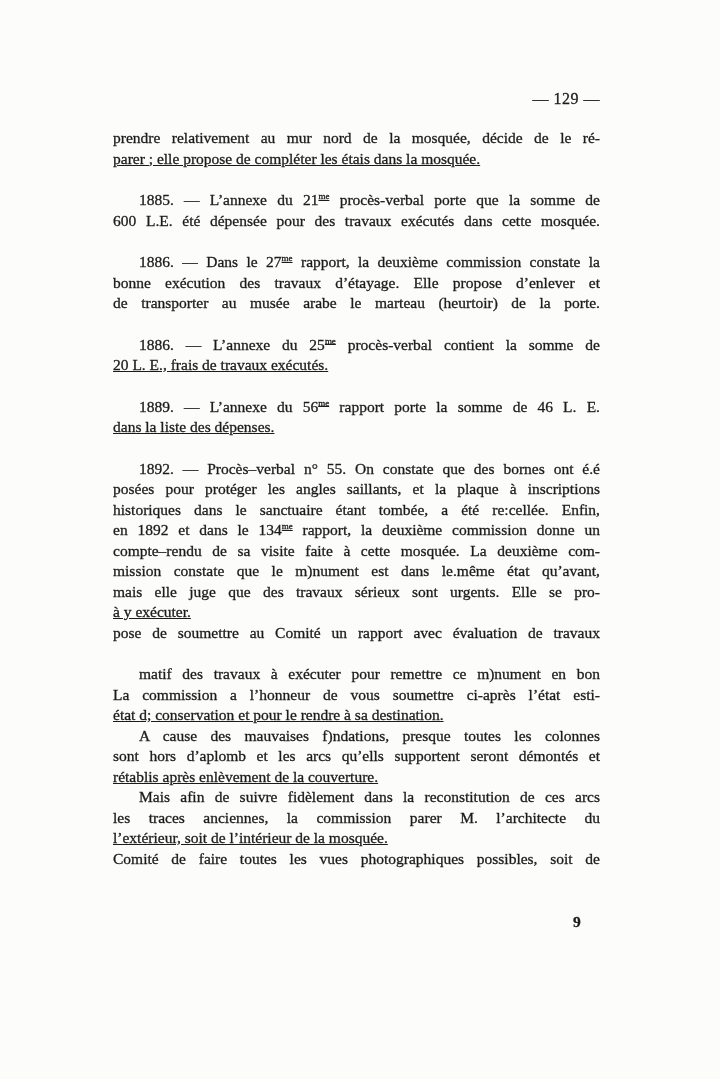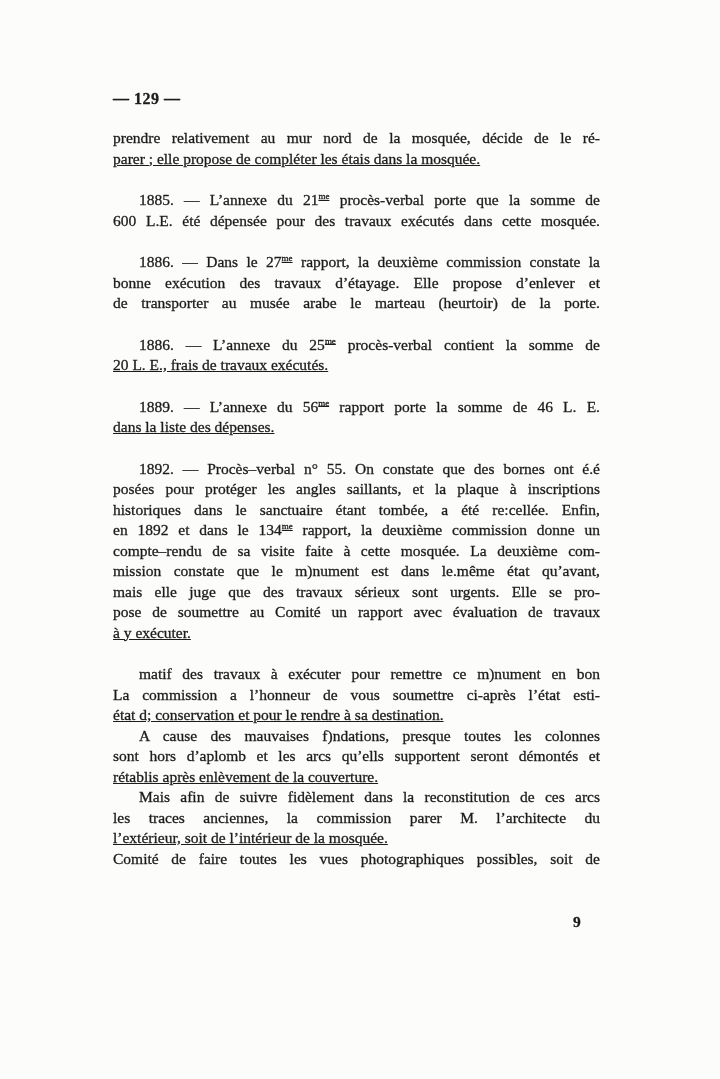--- a/index.html
+++ b/index.html
@@ -19,22 +19,22 @@
   .textblock {
     position: absolute;
     left: 113px;
     top: 90px;
     width: 487px;
     font-size: 15.5px;
     line-height: 20.5px;
     -webkit-text-stroke: 0.3px currentColor;
   }
   .header {
-    text-align: left;
-    font-weight: bold;
+    text-align: right;
+    font-weight: normal;
     font-size: 16px;
     line-height: 18px;
     margin-bottom: 20px;
     letter-spacing: 0.5px;
   }
   .para.spaced { margin-top: 21px; }
   .line {
     text-align: justify;
     text-align-last: justify;
     height: 20.5px;
@@ -86,22 +86,22 @@
           <div class="line last">dans la liste des dépenses.</div>
         </div>
         <div class="para indent spaced">
           <div class="line">1892. — Procès–verbal n° 55. On constate que des bornes ont é.é</div>
           <div class="line">posées pour protéger les angles saillants, et la plaque à inscriptions</div>
           <div class="line">historiques dans le sanctuaire étant tombée, a été re:cellée. Enfin,</div>
           <div class="line">en 1892 et dans le 134<sup>me</sup> rapport, la deuxième commission donne un</div>
           <div class="line">compte–rendu de sa visite faite à cette mosquée. La deuxième com-</div>
           <div class="line">mission constate que le m)nument est dans le.même état qu’avant,</div>
           <div class="line">mais elle juge que des travaux sérieux sont urgents. Elle se pro-</div>
+          <div class="line last">à y exécuter.</div>
           <div class="line">pose de soumettre au Comité un rapport avec évaluation de travaux</div>
-          <div class="line last">à y exécuter.</div>
         </div>
         <div class="para indent spaced">
           <div class="line">matif des travaux à exécuter pour remettre ce m)nument en bon</div>
           <div class="line">La commission a l’honneur de vous soumettre ci-après l’état esti-</div>
           <div class="line last">état d; conservation et pour le rendre à sa destination.</div>
         </div>
         <div class="para indent">
           <div class="line">A cause des mauvaises f)ndations, presque toutes les colonnes</div>
           <div class="line">sont hors d’aplomb et les arcs qu’ells supportent seront démontés et</div>
           <div class="line last">rétablis après enlèvement de la couverture.</div>

